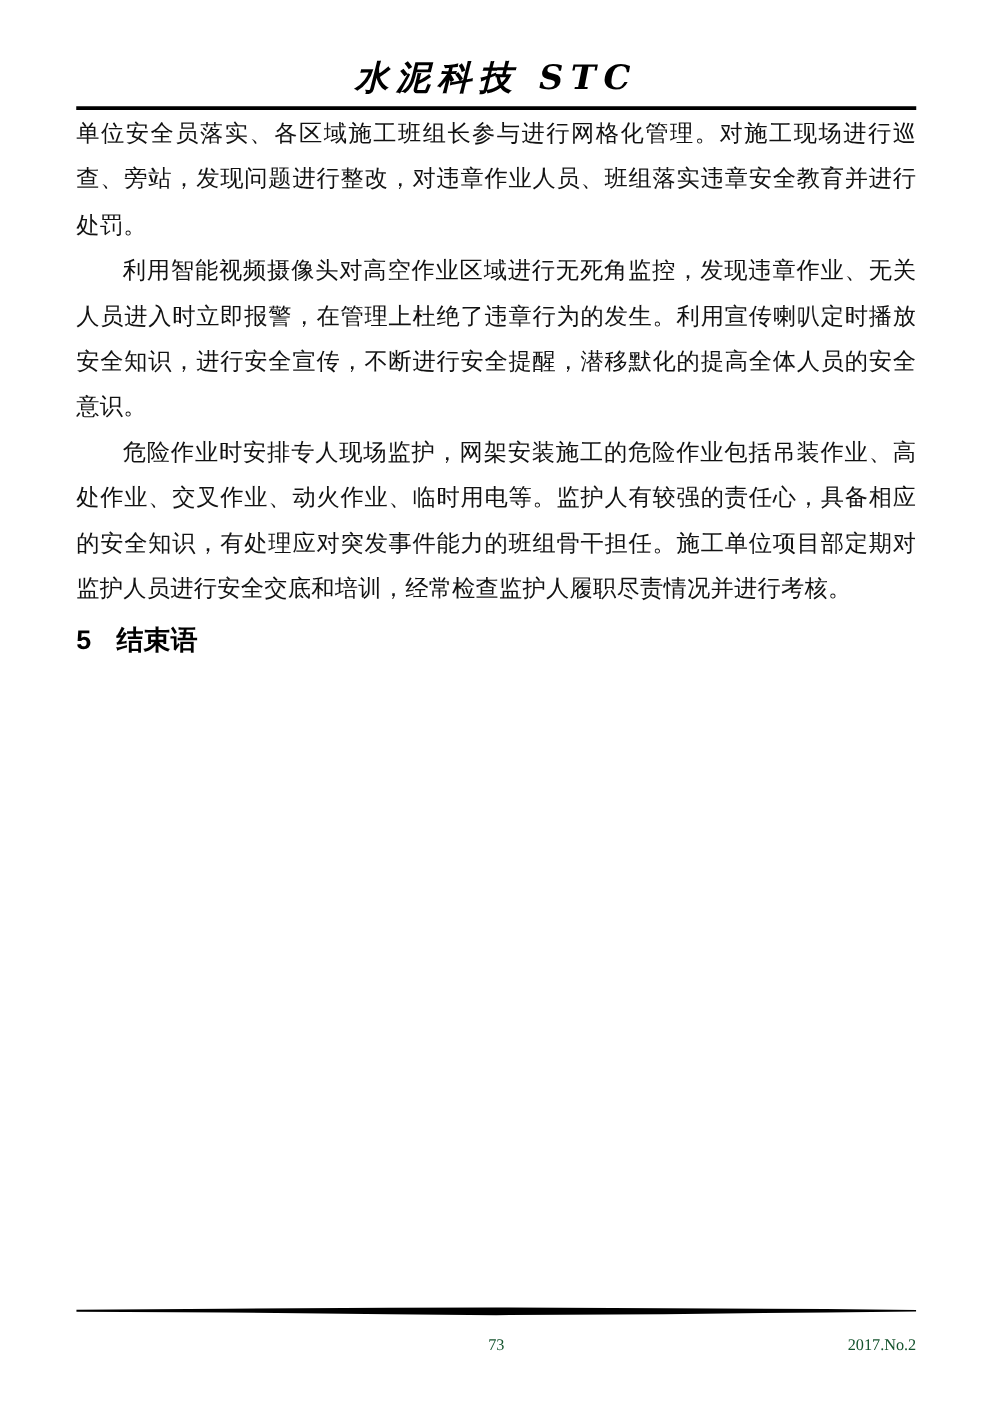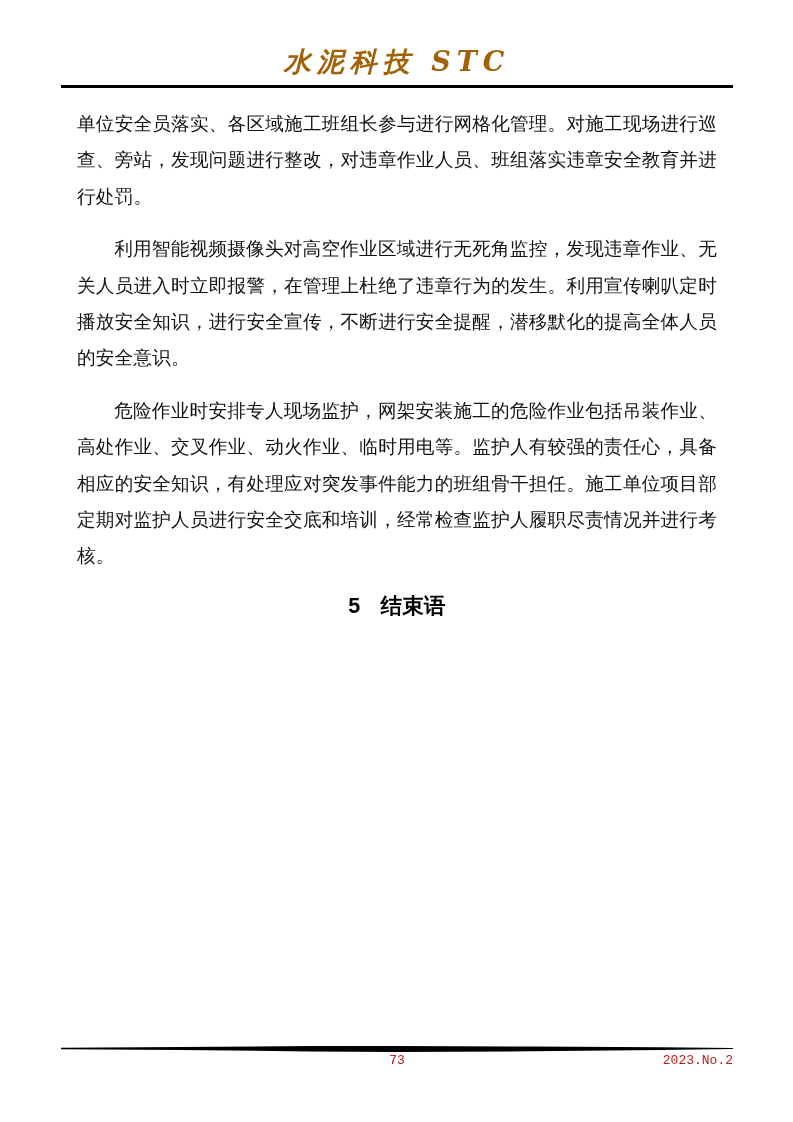--- a/index.html
+++ b/index.html
@@ -23,21 +23,21 @@
     width: 672px;
     text-align: center;
   }
   .journal-title {
     display: inline-block;
     font-family: "DejaVu Serif", "Liberation Serif", serif;
     font-size: 27px;
     font-weight: bold;
     font-style: italic;
     letter-spacing: 6px;
-    color: #a16207;
+    color: #000000;
     white-space: nowrap;
   }
   .header-rule {
     position: absolute;
     top: 85px;
     left: 61px;
     width: 672px;
     height: 2.5px;
     background: #000000;
   }
@@ -45,57 +45,57 @@
     position: absolute;
     top: 90px;
     left: 61px;
     width: 672px;
     font-size: 18.6px;
     line-height: 36.4px;
     text-align: justify;
     letter-spacing: 0.2px;
   }
   .para {
-    margin: 16px;
+    margin: 0;
     text-indent: 2em;
   }
   .para.no-indent {
     text-indent: 0;
   }
   .section-heading {
     margin: 7px 0 5px 0;
     font-family: "Liberation Sans", "DejaVu Sans", sans-serif;
     font-size: 21.5px;
     font-weight: bold;
     line-height: 30px;
-    text-align: center;
+    text-align: left;
     color: #000000;
   }
   .sec-num {
     display: inline-block;
     margin-right: 20px;
   }
   .page-footer {
     position: absolute;
     top: 1045px;
     left: 61px;
     width: 672px;
   }
   .footer-rule {
     display: block;
     width: 672px;
     height: 8px;
   }
   .footer-row {
     position: relative;
     height: 18px;
-    margin-top: 0px;
-    font-family: Liberation Mono, monospace;
+    margin-top: 15px;
+    font-family: Liberation Serif, serif;
     font-size: 13px;
-    color: #b91c1c;
+    color: #14532d;
   }
   .page-number {
     position: absolute;
     left: 0;
     right: 0;
     text-align: center;
   }
   .issue-label {
     position: absolute;
     right: 0;
@@ -123,17 +123,17 @@
     </h2>
 
   </main>
 
   <footer class="page-footer">
     <svg class="footer-rule" viewBox="0 0 672 8" preserveAspectRatio="none" aria-hidden="true">
       <polygon points="0,2.8 120,1.9 250,1.1 336,0.9 470,1.5 600,2.2 672,2.9 672,4.1 600,4.9 470,6.3 336,7.1 250,6.4 120,4.9 0,4.3" fill="#000000"></polygon>
     </svg>
     <div class="footer-row">
       <span class="page-number">73</span>
-      <span class="issue-label">2023.No.2</span>
+      <span class="issue-label">2017.No.2</span>
     </div>
   </footer>
 
 </div>
 
 </body></html>

